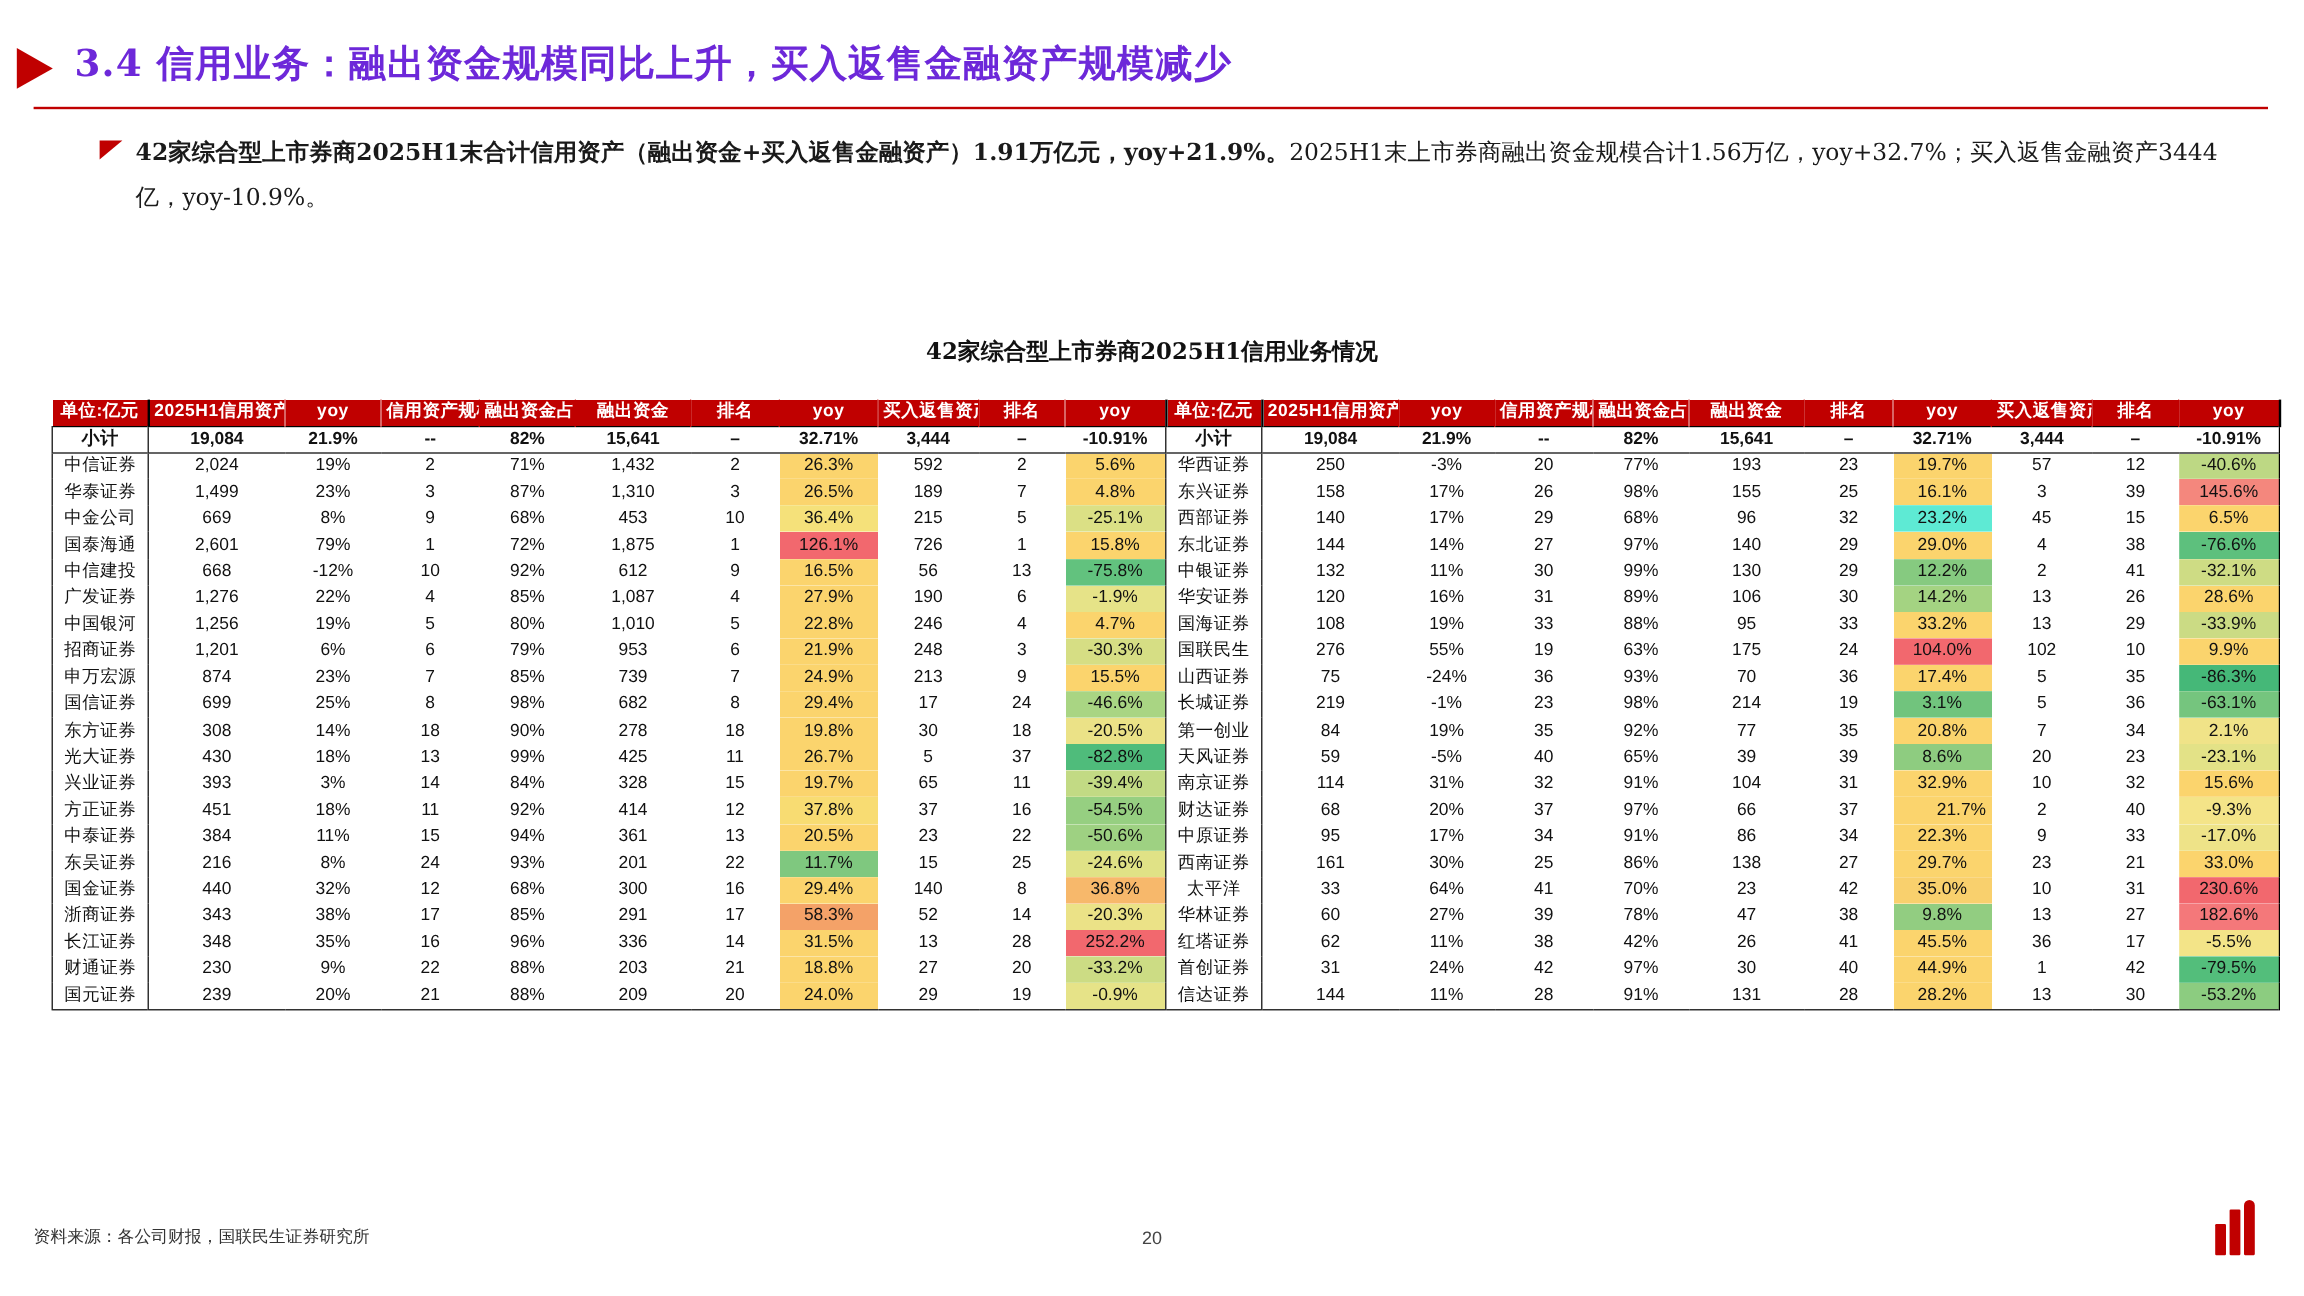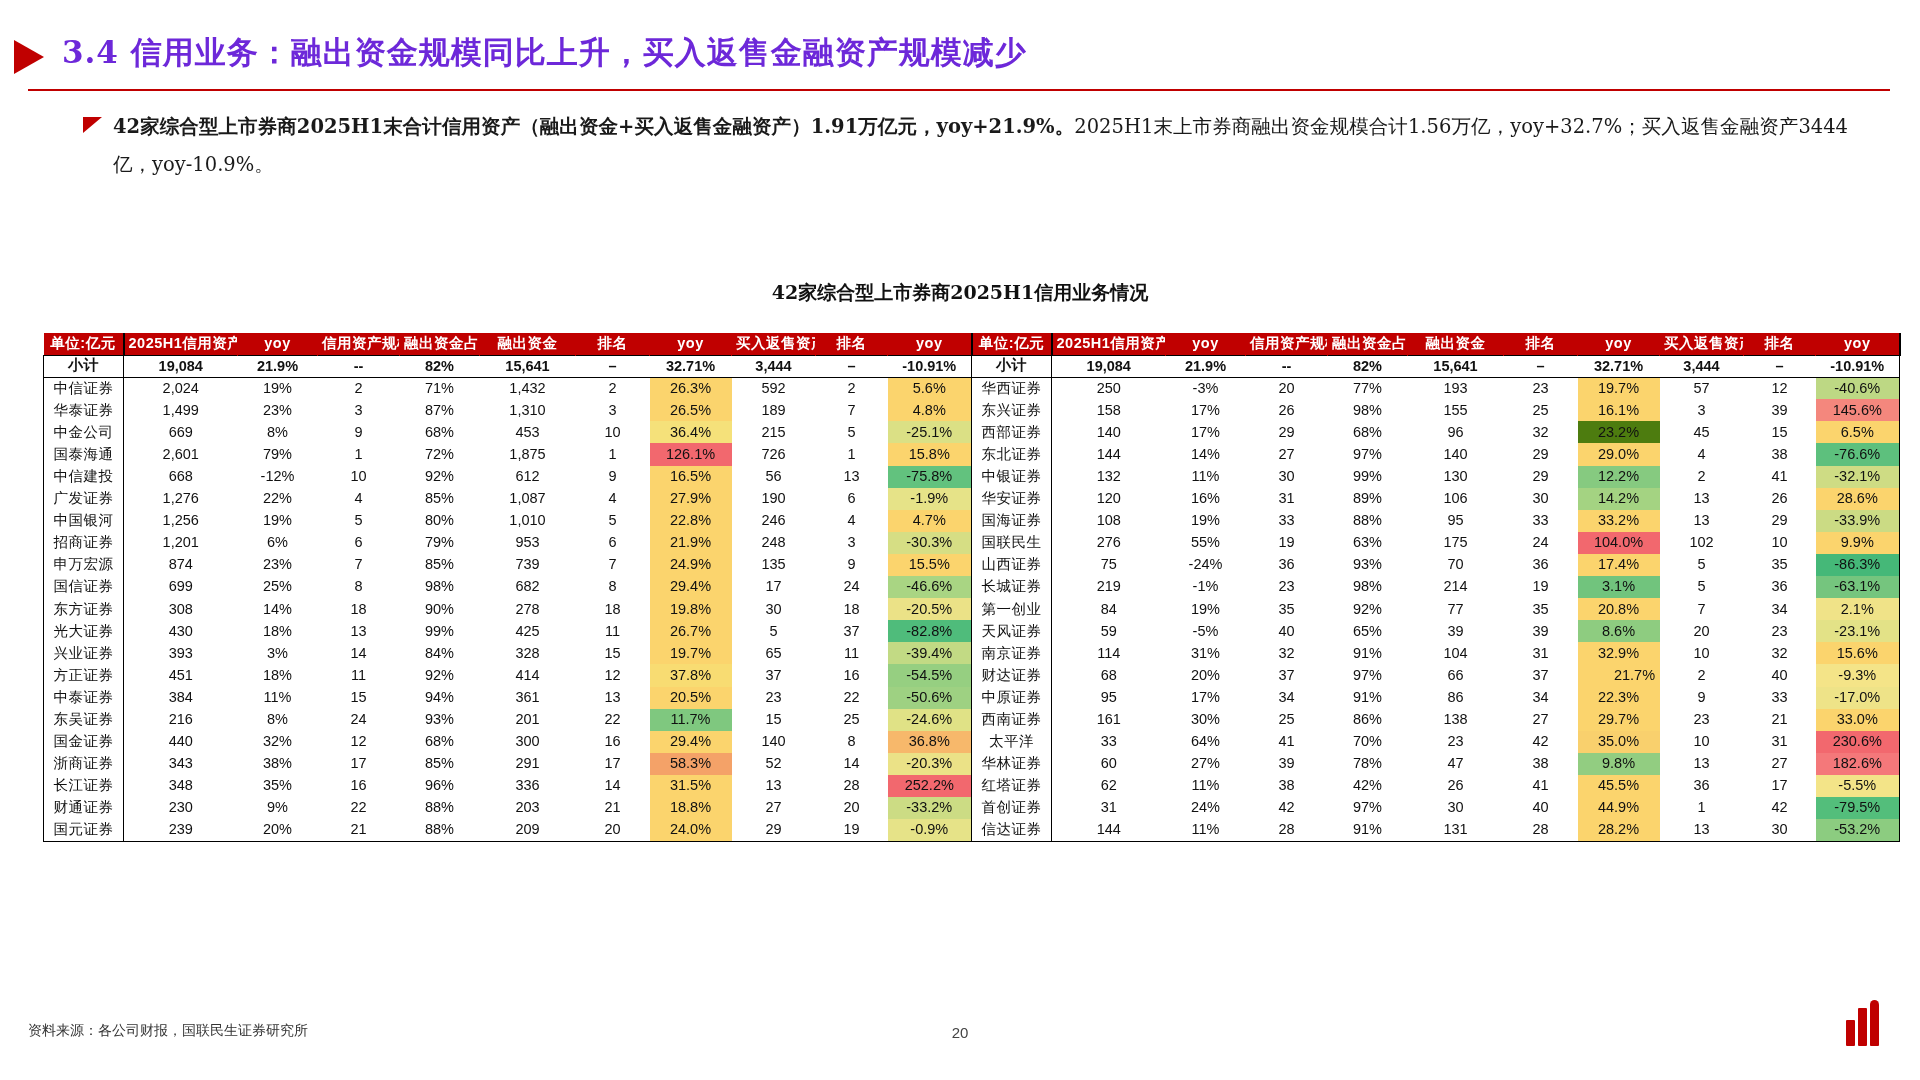--- a/index.html
+++ b/index.html
@@ -318,21 +318,21 @@
           <td>215</td>
           <td>5</td>
           <td class="groupsep" style="background: rgb(219, 224, 133);">-25.1%</td>
           <td class="name">西部证券</td>
           <td>140</td>
           <td>17%</td>
           <td>29</td>
           <td>68%</td>
           <td>96</td>
           <td>32</td>
-          <td style="background: #4d7c0f;">23.2%</td>
+          <td style="background: #5eead4;">23.2%</td>
           <td>45</td>
           <td>15</td>
           <td class="groupsep" style="background: rgb(251, 212, 109);">6.5%</td>
         </tr>
         <tr>
           <td class="name">国泰海通</td>
           <td>2,601</td>
           <td>79%</td>
           <td>1</td>
           <td>72%</td>
@@ -452,21 +452,21 @@
         </tr>
         <tr>
           <td class="name">申万宏源</td>
           <td>874</td>
           <td>23%</td>
           <td>7</td>
           <td>85%</td>
           <td>739</td>
           <td>7</td>
           <td style="background: rgb(251, 212, 109);">24.9%</td>
-          <td>135</td>
+          <td>213</td>
           <td>9</td>
           <td class="groupsep" style="background: rgb(251, 212, 109);">15.5%</td>
           <td class="name">山西证券</td>
           <td>75</td>
           <td>-24%</td>
           <td>36</td>
           <td>93%</td>
           <td>70</td>
           <td>36</td>
           <td style="background: rgb(251, 212, 109);">17.4%</td>

